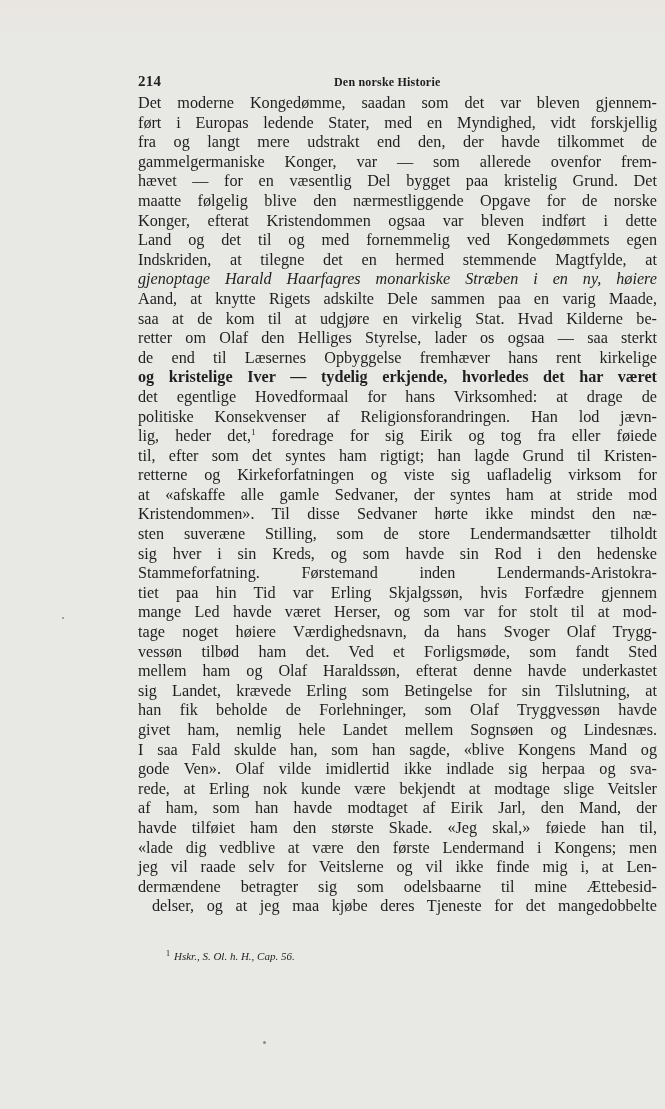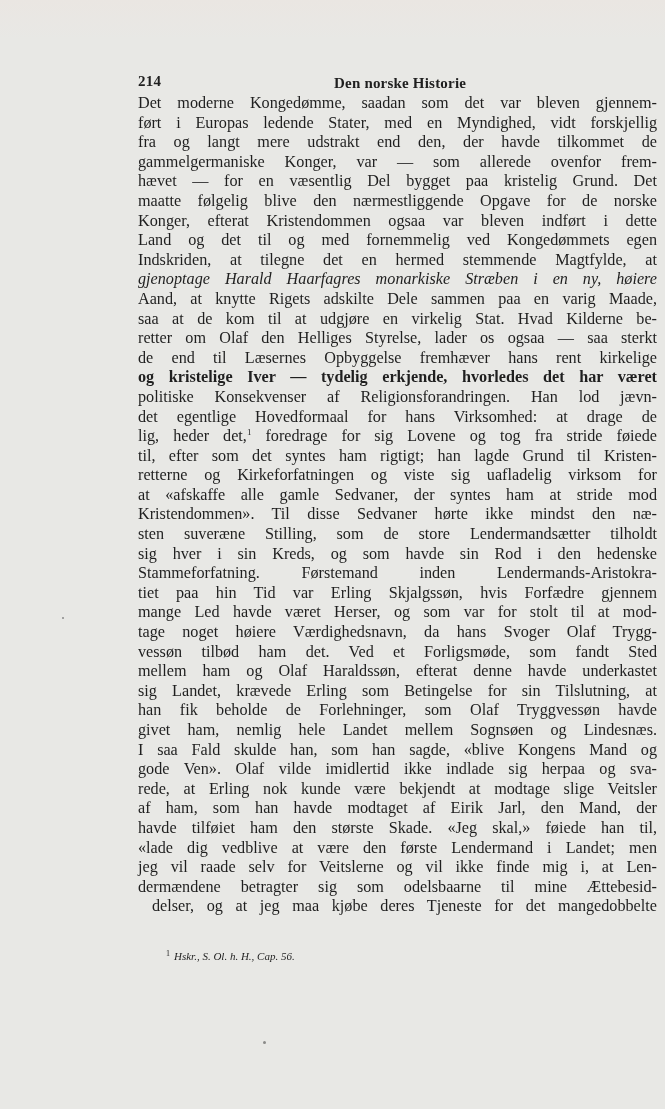--- a/index.html
+++ b/index.html
@@ -33,21 +33,21 @@
       left: 0;
       top: 0;
       font-size: 15px;
       font-weight: bold;
       letter-spacing: 0.3px;
     }
     .running-title {
       position: absolute;
       left: 196px;
       top: 2px;
-      font-size: 15px;
+      font-size: 12px;
       font-weight: bold;
       letter-spacing: 0.2px;
     }
     .body-text {
       position: absolute;
       top: 94px;
       left: 138px;
       width: 519px;
     }
     .line {
@@ -108,44 +108,44 @@
     <span class="line" style="display: block;"><span style="white-space: nowrap; word-spacing: 0px;">maatte følgelig blive den nærmestliggende Opgave for de norske</span></span>
     <span class="line" style="display: block;"><span style="white-space: nowrap; word-spacing: 0px;">Konger, efterat Kristendommen ogsaa var bleven indført i dette</span></span>
     <span class="line" style="display: block;"><span style="white-space: nowrap; word-spacing: 0px;">Land og det til og med fornemmelig ved Kongedømmets egen</span></span>
     <span class="line" style="display: block;"><span style="white-space: nowrap; word-spacing: 0px;">Indskriden, at tilegne det en hermed stemmende Magtfylde, at</span></span>
     <span class="line" style="display: block; font-style: italic;"><span style="white-space: nowrap; word-spacing: 0px;">gjenoptage Harald Haarfagres monarkiske Stræben i en ny, høiere</span></span>
     <span class="line" style="display: block;"><span style="white-space: nowrap; word-spacing: 0px;">Aand, at knytte Rigets adskilte Dele sammen paa en varig Maade,</span></span>
     <span class="line" style="display: block;"><span style="white-space: nowrap; word-spacing: 0px;">saa at de kom til at udgjøre en virkelig Stat. Hvad Kilderne be-</span></span>
     <span class="line" style="display: block;"><span style="white-space: nowrap; word-spacing: 0px;">retter om Olaf den Helliges Styrelse, lader os ogsaa — saa sterkt</span></span>
     <span class="line" style="display: block;"><span style="white-space: nowrap; word-spacing: 0px;">de end til Læsernes Opbyggelse fremhæver hans rent kirkelige</span></span>
     <span class="line" style="display: block;"><span style="white-space: nowrap; word-spacing: 0px; font-weight: bold;">og kristelige Iver — tydelig erkjende, hvorledes det har været</span></span>
+    <span class="line" style="display: block;"><span style="white-space: nowrap; word-spacing: 0px;">det egentlige Hovedformaal for hans Virksomhed: at drage de</span></span>
     <span class="line" style="display: block;"><span style="white-space: nowrap; word-spacing: 0px;">politiske Konsekvenser af Religionsforandringen. Han lod jævn-</span></span>
-    <span class="line" style="display: block;"><span style="white-space: nowrap; word-spacing: 0px;">det egentlige Hovedformaal for hans Virksomhed: at drage de</span></span>
-    <span class="line" style="display: block;"><span style="white-space: nowrap; word-spacing: -0.00142045px;"><span>lig, heder det,</span><sup class="fn-ref">1</sup><span> foredrage for sig Lovene og tog fra stride føiede</span></span></span>
+    <span class="line" style="display: block;"><span style="white-space: nowrap; word-spacing: -0.00142045px;"><span>lig, heder det,</span><sup class="fn-ref">1</sup><span> foredrage for sig Eirik og tog fra eller føiede</span></span></span>
     <span class="line" style="display: block;"><span style="white-space: nowrap; word-spacing: 0px;">til, efter som det syntes ham rigtigt; han lagde Grund til Kristen-</span></span>
     <span class="line" style="display: block;"><span style="white-space: nowrap; word-spacing: 0px;">retterne og Kirkeforfatningen og viste sig uafladelig virksom for</span></span>
     <span class="line" style="display: block;"><span style="white-space: nowrap; word-spacing: 0px;">at «afskaffe alle gamle Sedvaner, der syntes ham at stride mod</span></span>
     <span class="line" style="display: block;"><span style="white-space: nowrap; word-spacing: 0px;">Kristendommen». Til disse Sedvaner hørte ikke mindst den næ-</span></span>
     <span class="line" style="display: block;"><span style="white-space: nowrap; word-spacing: 0px;">sten suveræne Stilling, som de store Lendermandsætter tilholdt</span></span>
     <span class="line" style="display: block;"><span style="white-space: nowrap; word-spacing: 0px;">sig hver i sin Kreds, og som havde sin Rod i den hedenske</span></span>
     <span class="line" style="display: block;"><span style="white-space: nowrap; word-spacing: 0px;">Stammeforfatning. Førstemand inden Lendermands-Aristokra-</span></span>
     <span class="line" style="display: block;"><span style="white-space: nowrap; word-spacing: 0px;">tiet paa hin Tid var Erling Skjalgssøn, hvis Forfædre gjennem</span></span>
     <span class="line" style="display: block;"><span style="white-space: nowrap; word-spacing: 0px;">mange Led havde været Herser, og som var for stolt til at mod-</span></span>
     <span class="line" style="display: block;"><span style="white-space: nowrap; word-spacing: 0px;">tage noget høiere Værdighedsnavn, da hans Svoger Olaf Trygg-</span></span>
     <span class="line" style="display: block;"><span style="white-space: nowrap; word-spacing: 0px;">vessøn tilbød ham det. Ved et Forligsmøde, som fandt Sted</span></span>
     <span class="line" style="display: block;"><span style="white-space: nowrap; word-spacing: 0px;">mellem ham og Olaf Haraldssøn, efterat denne havde underkastet</span></span>
     <span class="line" style="display: block;"><span style="white-space: nowrap; word-spacing: 0px;">sig Landet, krævede Erling som Betingelse for sin Tilslutning, at</span></span>
     <span class="line" style="display: block;"><span style="white-space: nowrap; word-spacing: 0px;">han fik beholde de Forlehninger, som Olaf Tryggvessøn havde</span></span>
     <span class="line" style="display: block;"><span style="white-space: nowrap; word-spacing: 0px;">givet ham, nemlig hele Landet mellem Sognsøen og Lindesnæs.</span></span>
     <span class="line" style="display: block;"><span style="white-space: nowrap; word-spacing: 0px;">I saa Fald skulde han, som han sagde, «blive Kongens Mand og</span></span>
     <span class="line" style="display: block;"><span style="white-space: nowrap; word-spacing: 0px;">gode Ven». Olaf vilde imidlertid ikke indlade sig herpaa og sva-</span></span>
     <span class="line" style="display: block;"><span style="white-space: nowrap; word-spacing: 0px;">rede, at Erling nok kunde være bekjendt at modtage slige Veitsler</span></span>
     <span class="line" style="display: block;"><span style="white-space: nowrap; word-spacing: 0px;">af ham, som han havde modtaget af Eirik Jarl, den Mand, der</span></span>
     <span class="line" style="display: block;"><span style="white-space: nowrap; word-spacing: 0px;">havde tilføiet ham den største Skade. «Jeg skal,» føiede han til,</span></span>
-    <span class="line" style="display: block;"><span style="white-space: nowrap; word-spacing: 0px;">«lade dig vedblive at være den første Lendermand i Landet; men</span></span>
+    <span class="line" style="display: block;"><span style="white-space: nowrap; word-spacing: 0px;">«lade dig vedblive at være den første Lendermand i Kongens; men</span></span>
     <span class="line" style="display: block;"><span style="white-space: nowrap; word-spacing: 0px;">jeg vil raade selv for Veitslerne og vil ikke finde mig i, at Len-</span></span>
     <span class="line" style="display: block;"><span style="white-space: nowrap; word-spacing: 0px;">dermændene betragter sig som odelsbaarne til mine Ættebesid-</span></span>
     <span class="line last" style="display: block; margin-left: 14px;"><span style="white-space: nowrap; word-spacing: 0px;">delser, og at jeg maa kjøbe deres Tjeneste for det mangedobbelte</span></span>
   </div>
 
   <div class="footnote">
     <span class="fn-mark">1</span><span>Hskr., S. Ol. h. H., Cap. 56.</span>
   </div>
 
   <span class="speck" style="left:263px; top:1041px;"></span>

